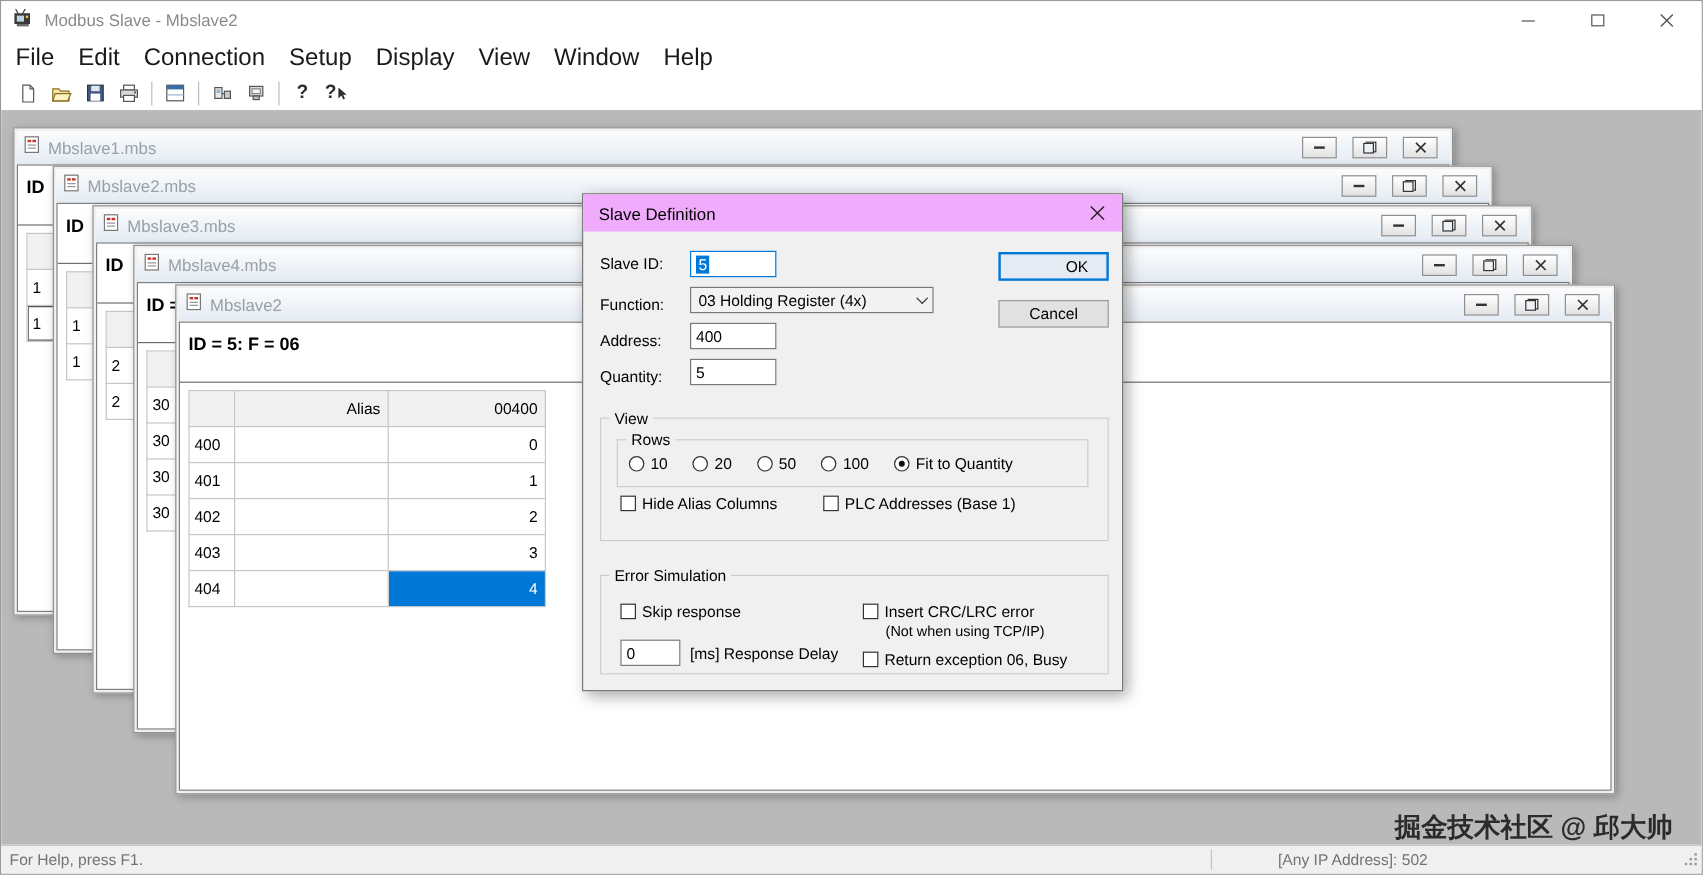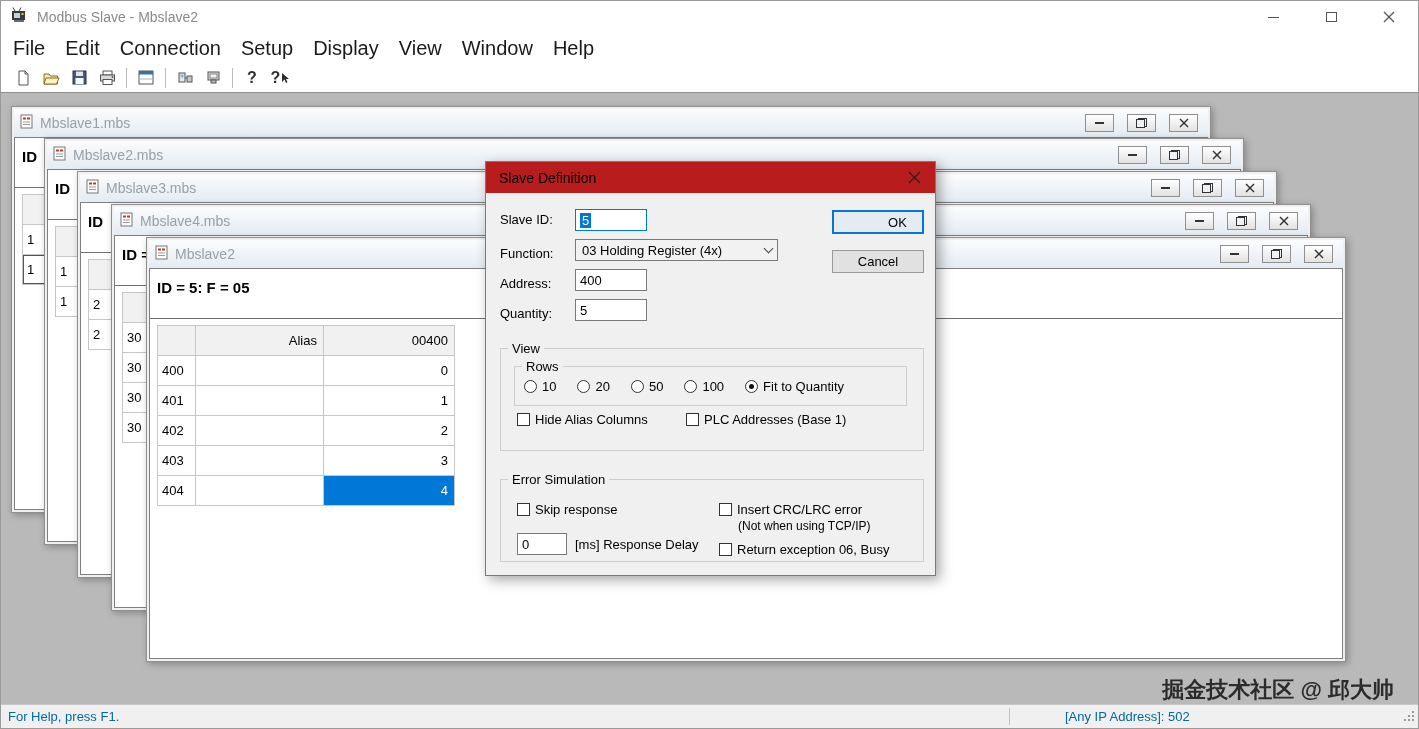--- a/index.html
+++ b/index.html
@@ -45,21 +45,21 @@
   .grid th { background:#f1f1f1; font-weight:normal; text-align:right; }
   .col-rowhdr { width:38px; }
   .col-alias { width:128px; }
   .col-value { width:131px; text-align:right; }
   td.rowhdr { background:#fff; text-align:left; padding:0 4px; }
   td.sel { background:#0078d7; color:#fff; }
   td.cell-focus { box-shadow: inset 0 0 0 1px #555; }
 
   
   .dialog { position:absolute; left:484px; top:160px; width:451px; height:415px; background:#f0f0f0; border:1px solid #7a7a7a; box-shadow:4px 4px 12px rgba(0,0,0,0.35); z-index:50; font-size:13px; color:#000; }
-  .dialog-titlebar { height:31px; background:#b91c1c; display:flex; align-items:center; padding-left:13px; }
+  .dialog-titlebar { height:31px; background:#f0abfc; display:flex; align-items:center; padding-left:13px; }
   .dialog-title { font-size:14px; }
   .dialog-close { margin-left:auto; width:42px; height:31px; display:flex; align-items:center; justify-content:center; }
   .fld-label { position:absolute; left:14px; font-size:13px; }
   .txt { position:absolute; height:22px; background:#fff; border:1px solid #7a7a7a; display:flex; align-items:center; padding:0 4px; font-size:13px; }
   .txt.focused { border-color:#0078d7; }
   .sel-text { background:#0078d7; color:#fff; padding:0 2px; }
   .combo { position:absolute; height:22px; background:#f2f2f2; border:1px solid #7a7a7a; display:flex; align-items:center; padding:0 0 0 6px;gap:24px; }
   .combo-value { flex:1; font-size:13px; }
   .combo-arrow { width:18px; height:100%; display:flex; align-items:center; justify-content:center; }
   .combo-arrow::before { content:""; width:6px; height:6px; border-left:1px solid #444; border-bottom:1px solid #444; transform:rotate(-45deg); margin-top:-3px; }
@@ -69,21 +69,21 @@
   .group-label { position:absolute; top:-8px; left:7px; background:#f0f0f0; padding:0 4px; font-size:13px; }
   .ctl-row { position:absolute; display:flex; align-items:center; gap:5px; font-size:13px; white-space:nowrap; }
   .radio-strip { position:absolute; left:9px; top:0; height:100%; display:flex; align-items:center; gap:21px; }
   .radio-item { display:flex; align-items:center; gap:5px; font-size:13px; }
   .radio { width:13px; height:13px; border:1px solid #333; border-radius:50%; background:#fff; position:relative; flex:0 0 13px; }
   .radio.sel::after { content:""; position:absolute; left:3px; top:3px; right:3px; bottom:3px; background:#111; border-radius:50%; }
   .checkbox { width:13px; height:13px; border:1px solid #333; background:#fff; flex:0 0 13px; }
   .note { position:absolute; font-size:12px; }
 
   
-  .statusbar { position:absolute; left:0; right:0; bottom:0; height:24px; background:#f0f0f0; border-top:1px solid #c8c8c8; font-size:13px; color:#0369a1; }
+  .statusbar { position:absolute; left:0; right:0; bottom:0; height:24px; background:#f0f0f0; border-top:1px solid #c8c8c8; font-size:13px; color:#737373; }
   .sb-left { position:absolute; left:7px; top:4px; }
   .sb-sep { position:absolute; left:1008px; top:3px; bottom:3px; width:1px; background:#c2c2c2; }
   .sb-right { position:absolute; left:1064px; top:4px; }
   .sb-grip { position:absolute; right:2px; bottom:2px; }
 
   
   .watermark { position:absolute; right:24px; top:672px; font-size:22px; font-weight:600; color:#2b2b2b; z-index:40; }
 </style>
 </head>
 <body>
@@ -422,21 +422,21 @@
             </span>
           <span class="cw-btn">
               <svg width="10" height="10" viewBox="0 0 10 10">
                 <line x1="1" y1="1" x2="9" y2="9" stroke="#333" stroke-width="1.4"></line>
                 <line x1="9" y1="1" x2="1" y2="9" stroke="#333" stroke-width="1.4"></line>
               </svg>
             </span>
         </span>
       </div>
       <div class="child-content">
-        <div class="id-header">ID = 5: F = 05</div>
+        <div class="id-header">ID = 5: F = 06</div>
         <table class="grid">
           <tbody>
               <tr>
             <th class="col-rowhdr"></th>
             <th class="col-alias">Alias</th>
             <th class="col-value">00400</th>
           </tr>
           <tr>
             <td class="rowhdr">400</td>
             <td class="col-alias"></td>

